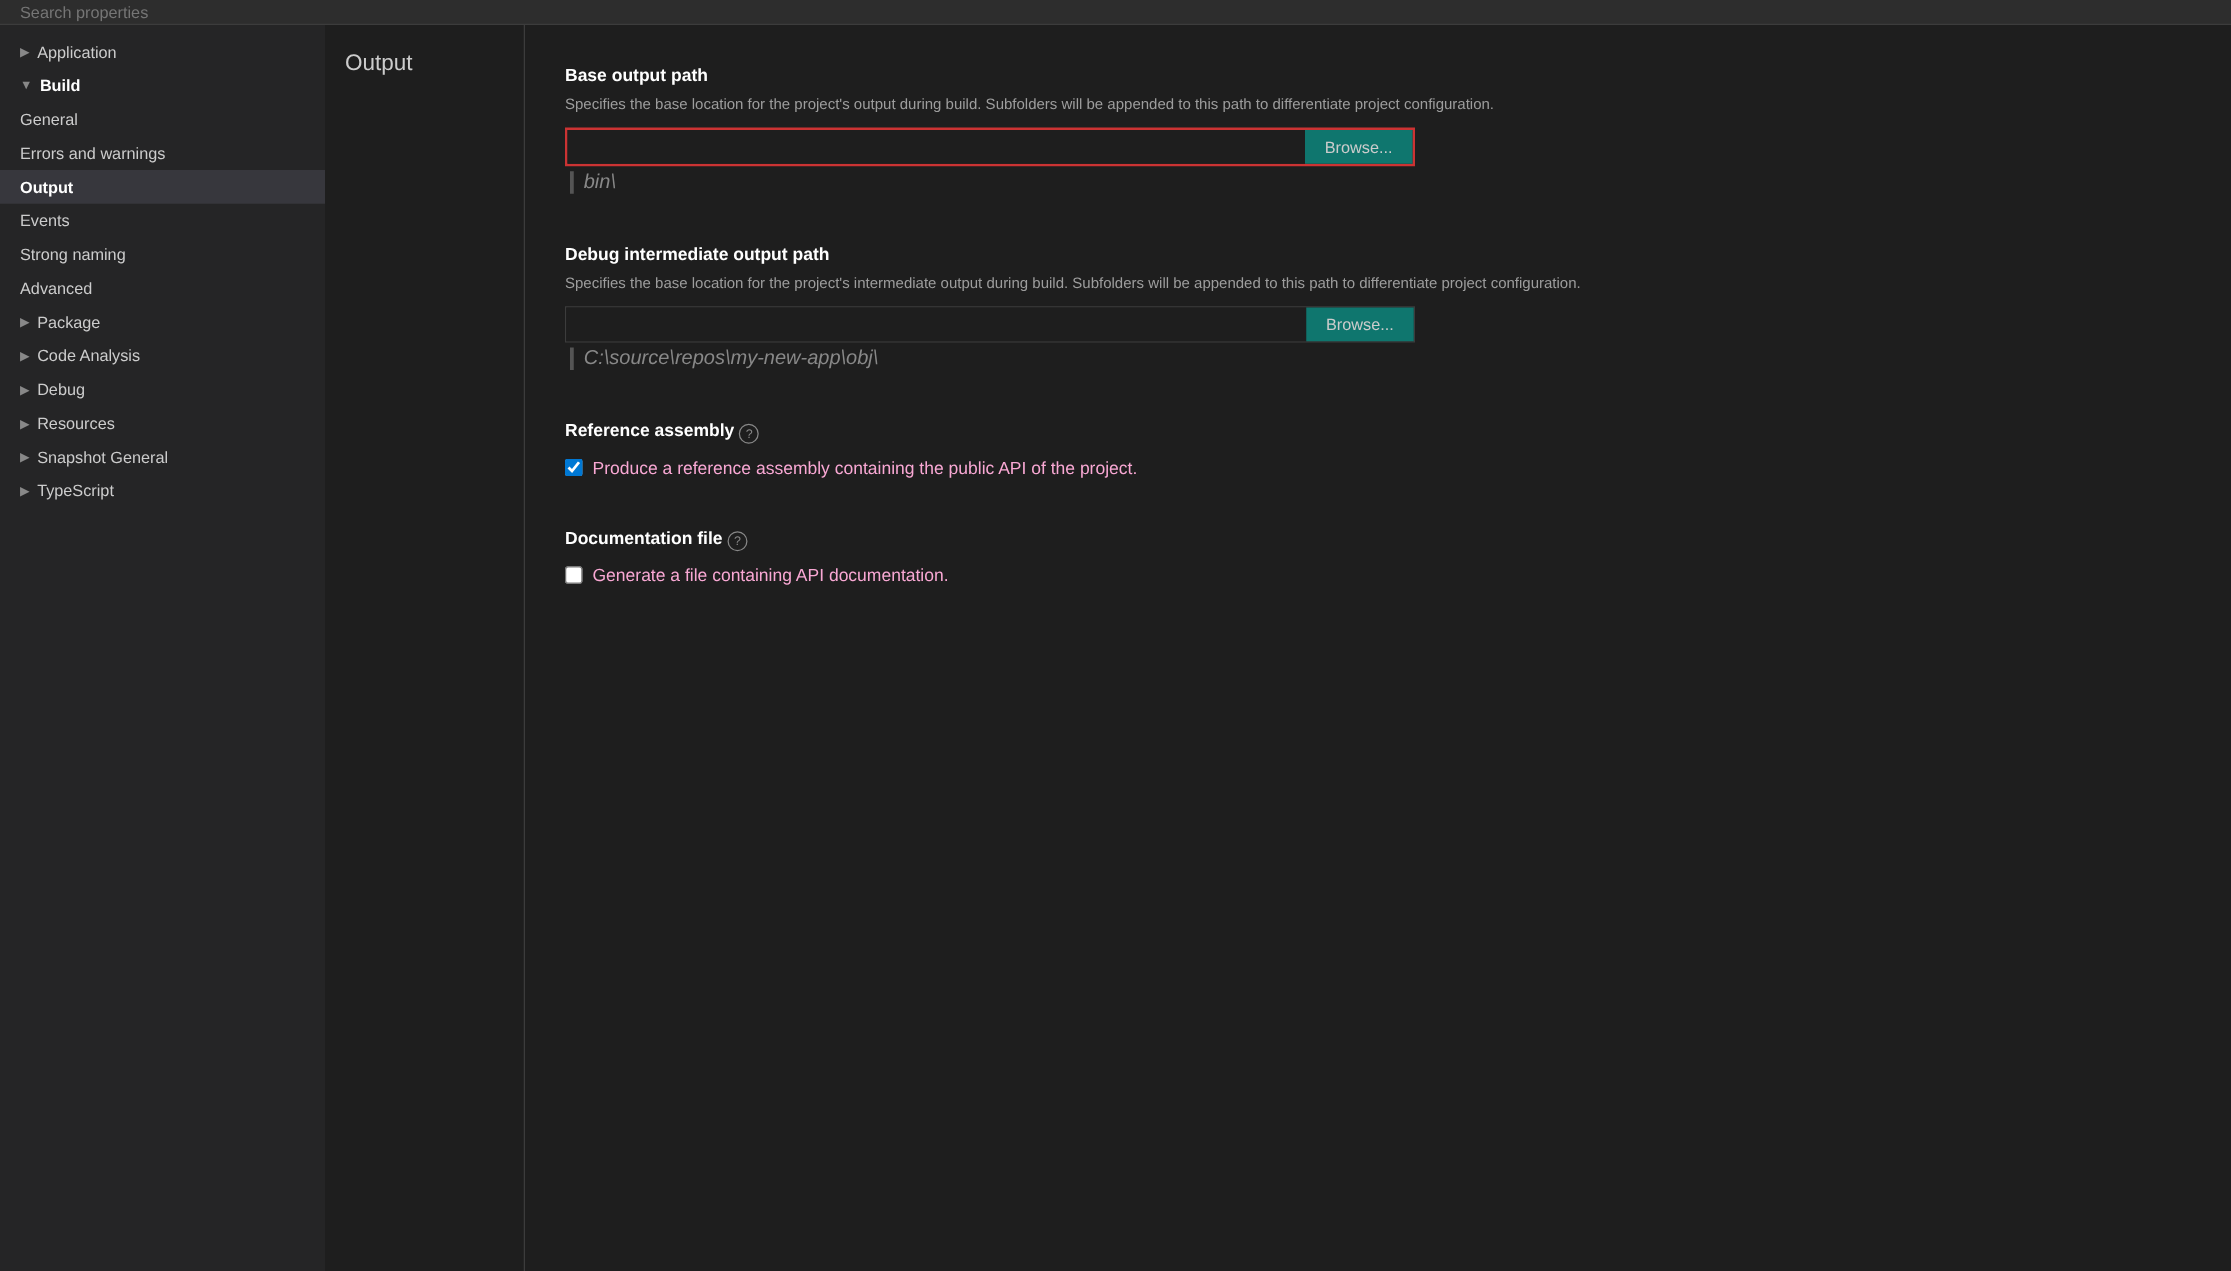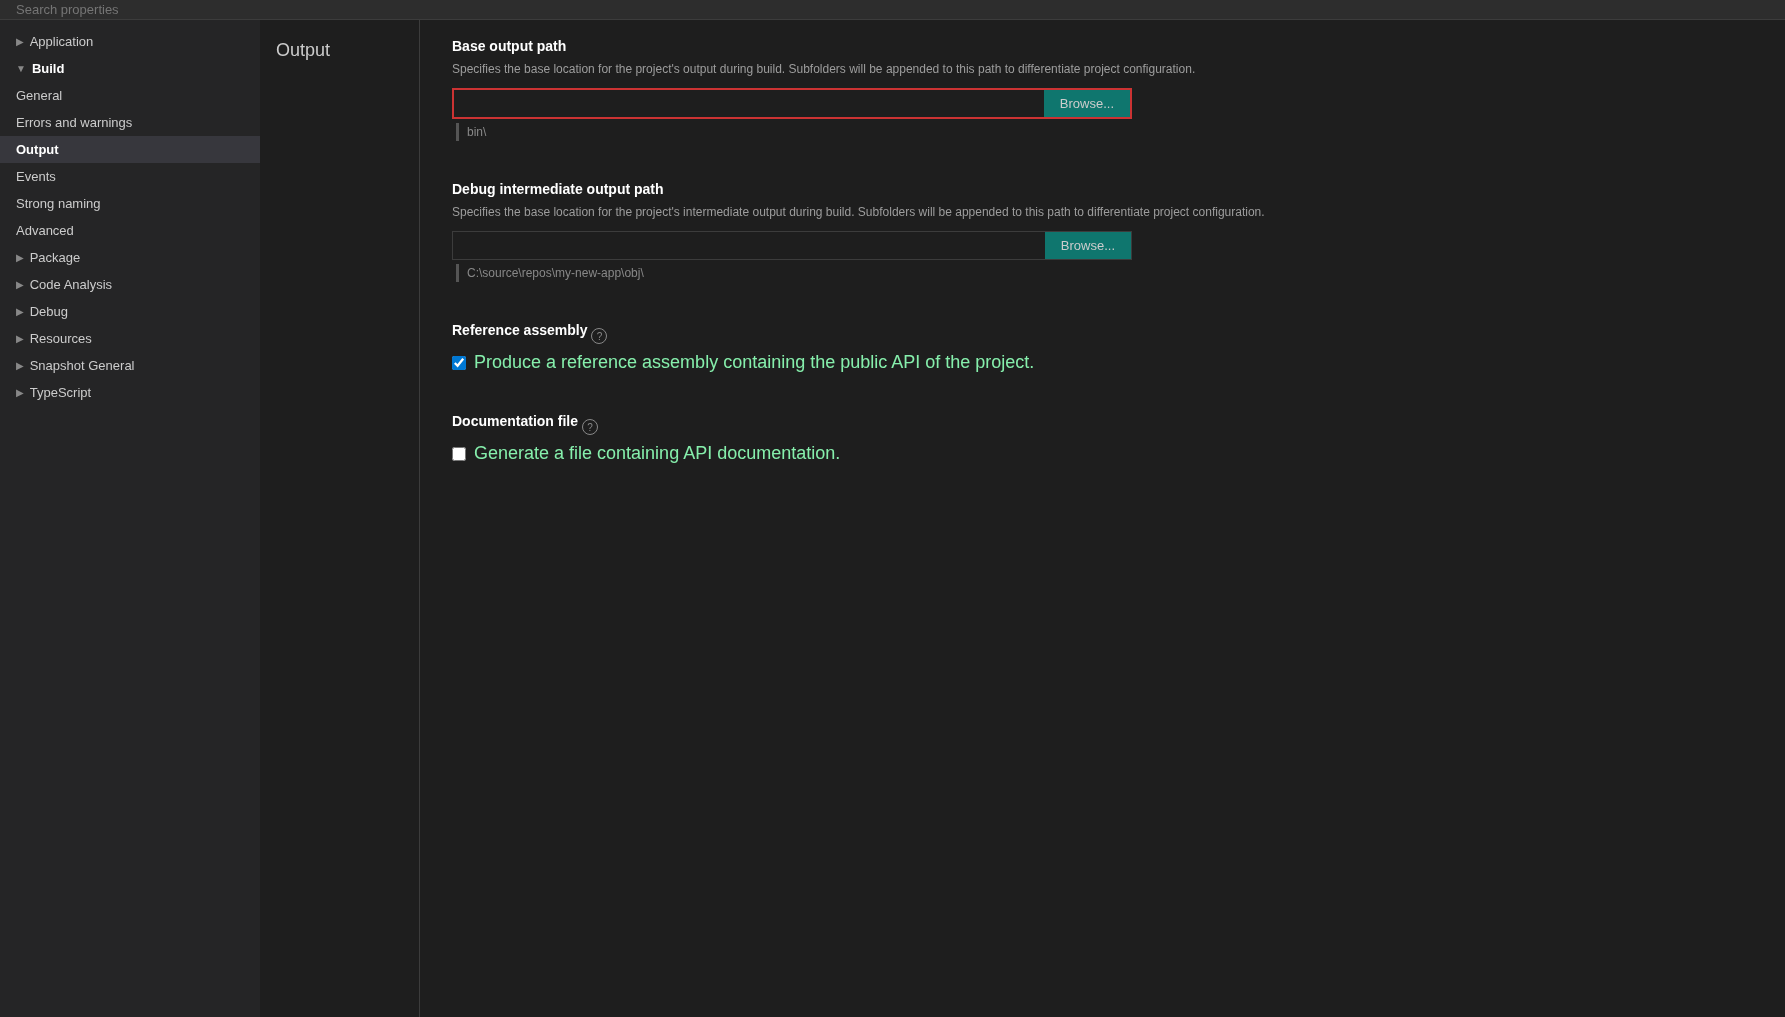--- a/index.html
+++ b/index.html
@@ -97,21 +97,21 @@
     }
     .section-title {
       font-size: 18px;
       color: #cccccc;
       font-weight: normal;
     }
 
     
     .main-content {
       flex: 1;
-      padding: 18px 32px;
+      padding: 32px 32px;
       overflow-y: auto;
       background: #1e1e1e;
     }
 
     .content-section {
       margin-bottom: 40px;
     }
 
     .field-label {
       font-weight: bold;
@@ -177,58 +177,59 @@
     }
     .hint-bar {
       width: 3px;
       background: #555;
       height: 18px;
       margin-right: 8px;
       flex-shrink: 0;
     }
     .hint-text {
       color: #888;
-      font-size: 12px;
+      font-size: 16px;
+      font-style: italic;
     }
 
     .checkbox-row {
       display: flex;
       align-items: center;
       gap: 8px;
       margin-top: 8px;
     }
     .checkbox-row input[type="checkbox"] {
       width: 14px;
       height: 14px;
       accent-color: #0078d4;
       cursor: pointer;
     }
     .checkbox-label {
-      color: #86efac;
-      font-size: 18px;
+      color: #f9a8d4;
+      font-size: 14px;
     }
 
     .help-icon {
       display: inline-flex;
       align-items: center;
       justify-content: center;
       width: 16px;
       height: 16px;
       border: 1px solid #888;
       border-radius: 50%;
       font-size: 10px;
       color: #888;
       margin-left: 4px;
       cursor: pointer;
       vertical-align: middle;
     }
 
     .field-label-row {
       display: flex;
-      align-items: flex-end;
+      align-items: center;
       margin-bottom: 6px;
       margin-top: 16px;
     }
   </style>
 </head>
 <body>
 
 <div class="search-bar">
   <input type="text" placeholder="Search properties" style="">
 </div>

